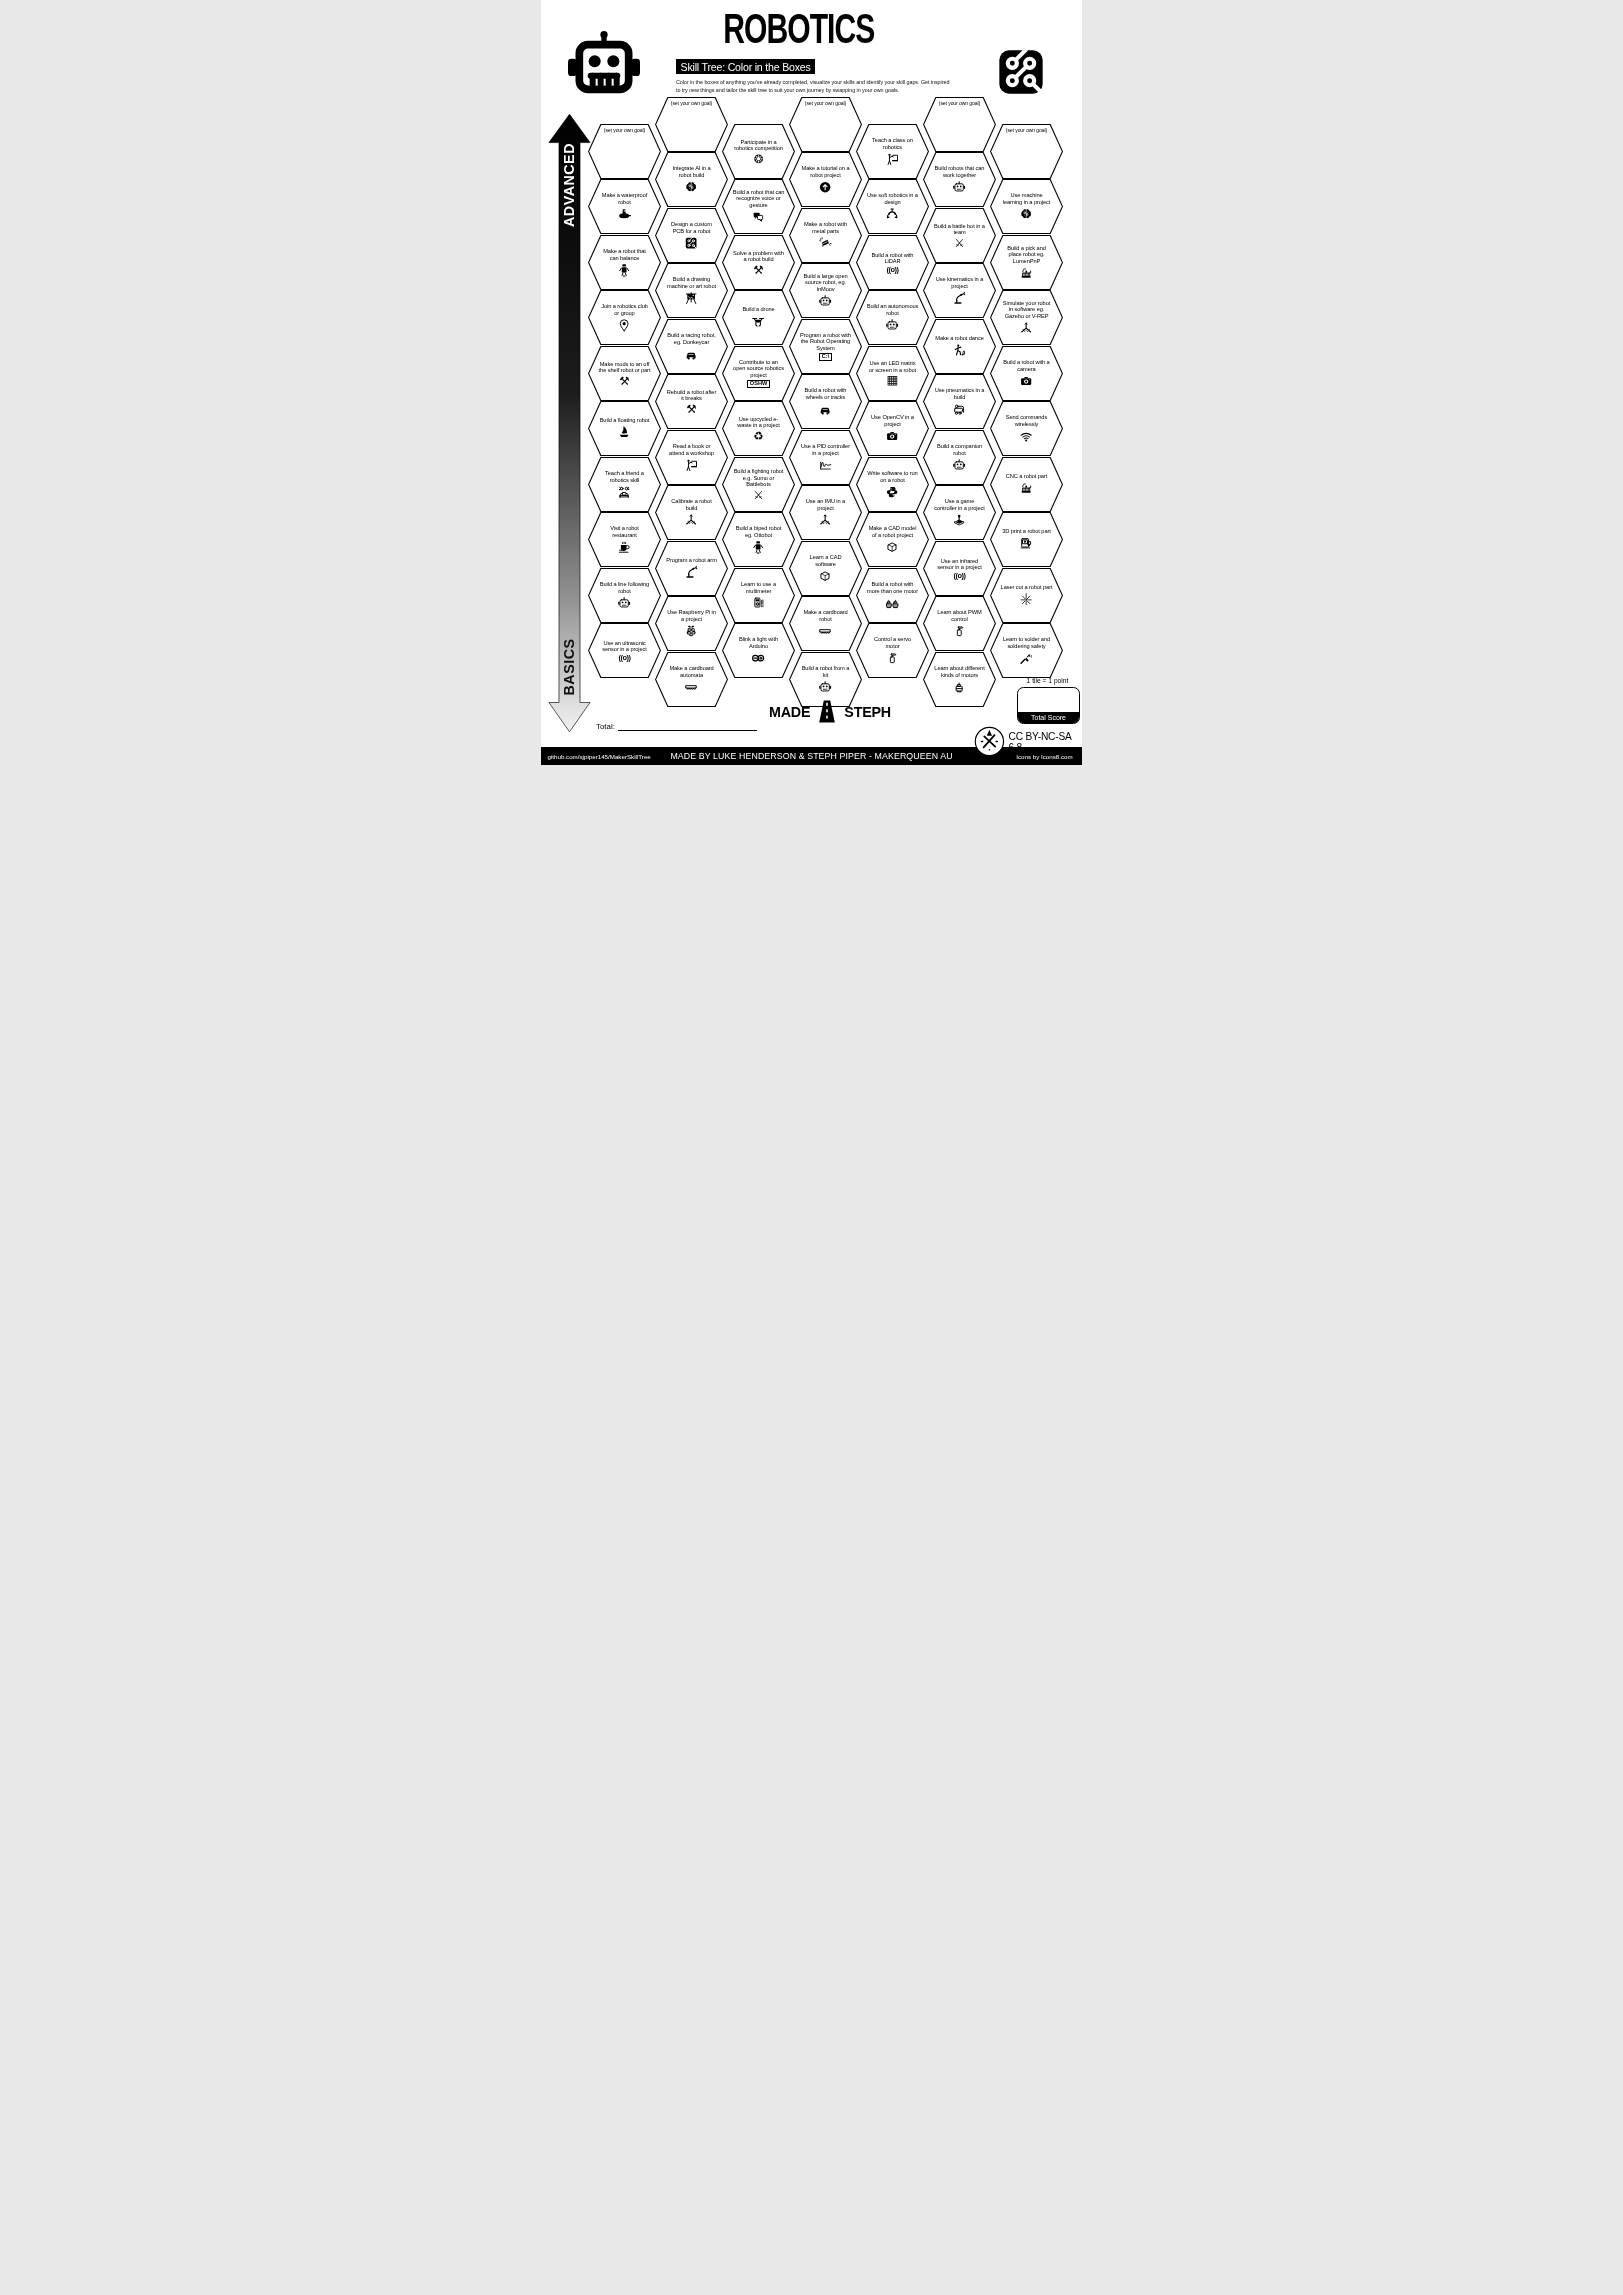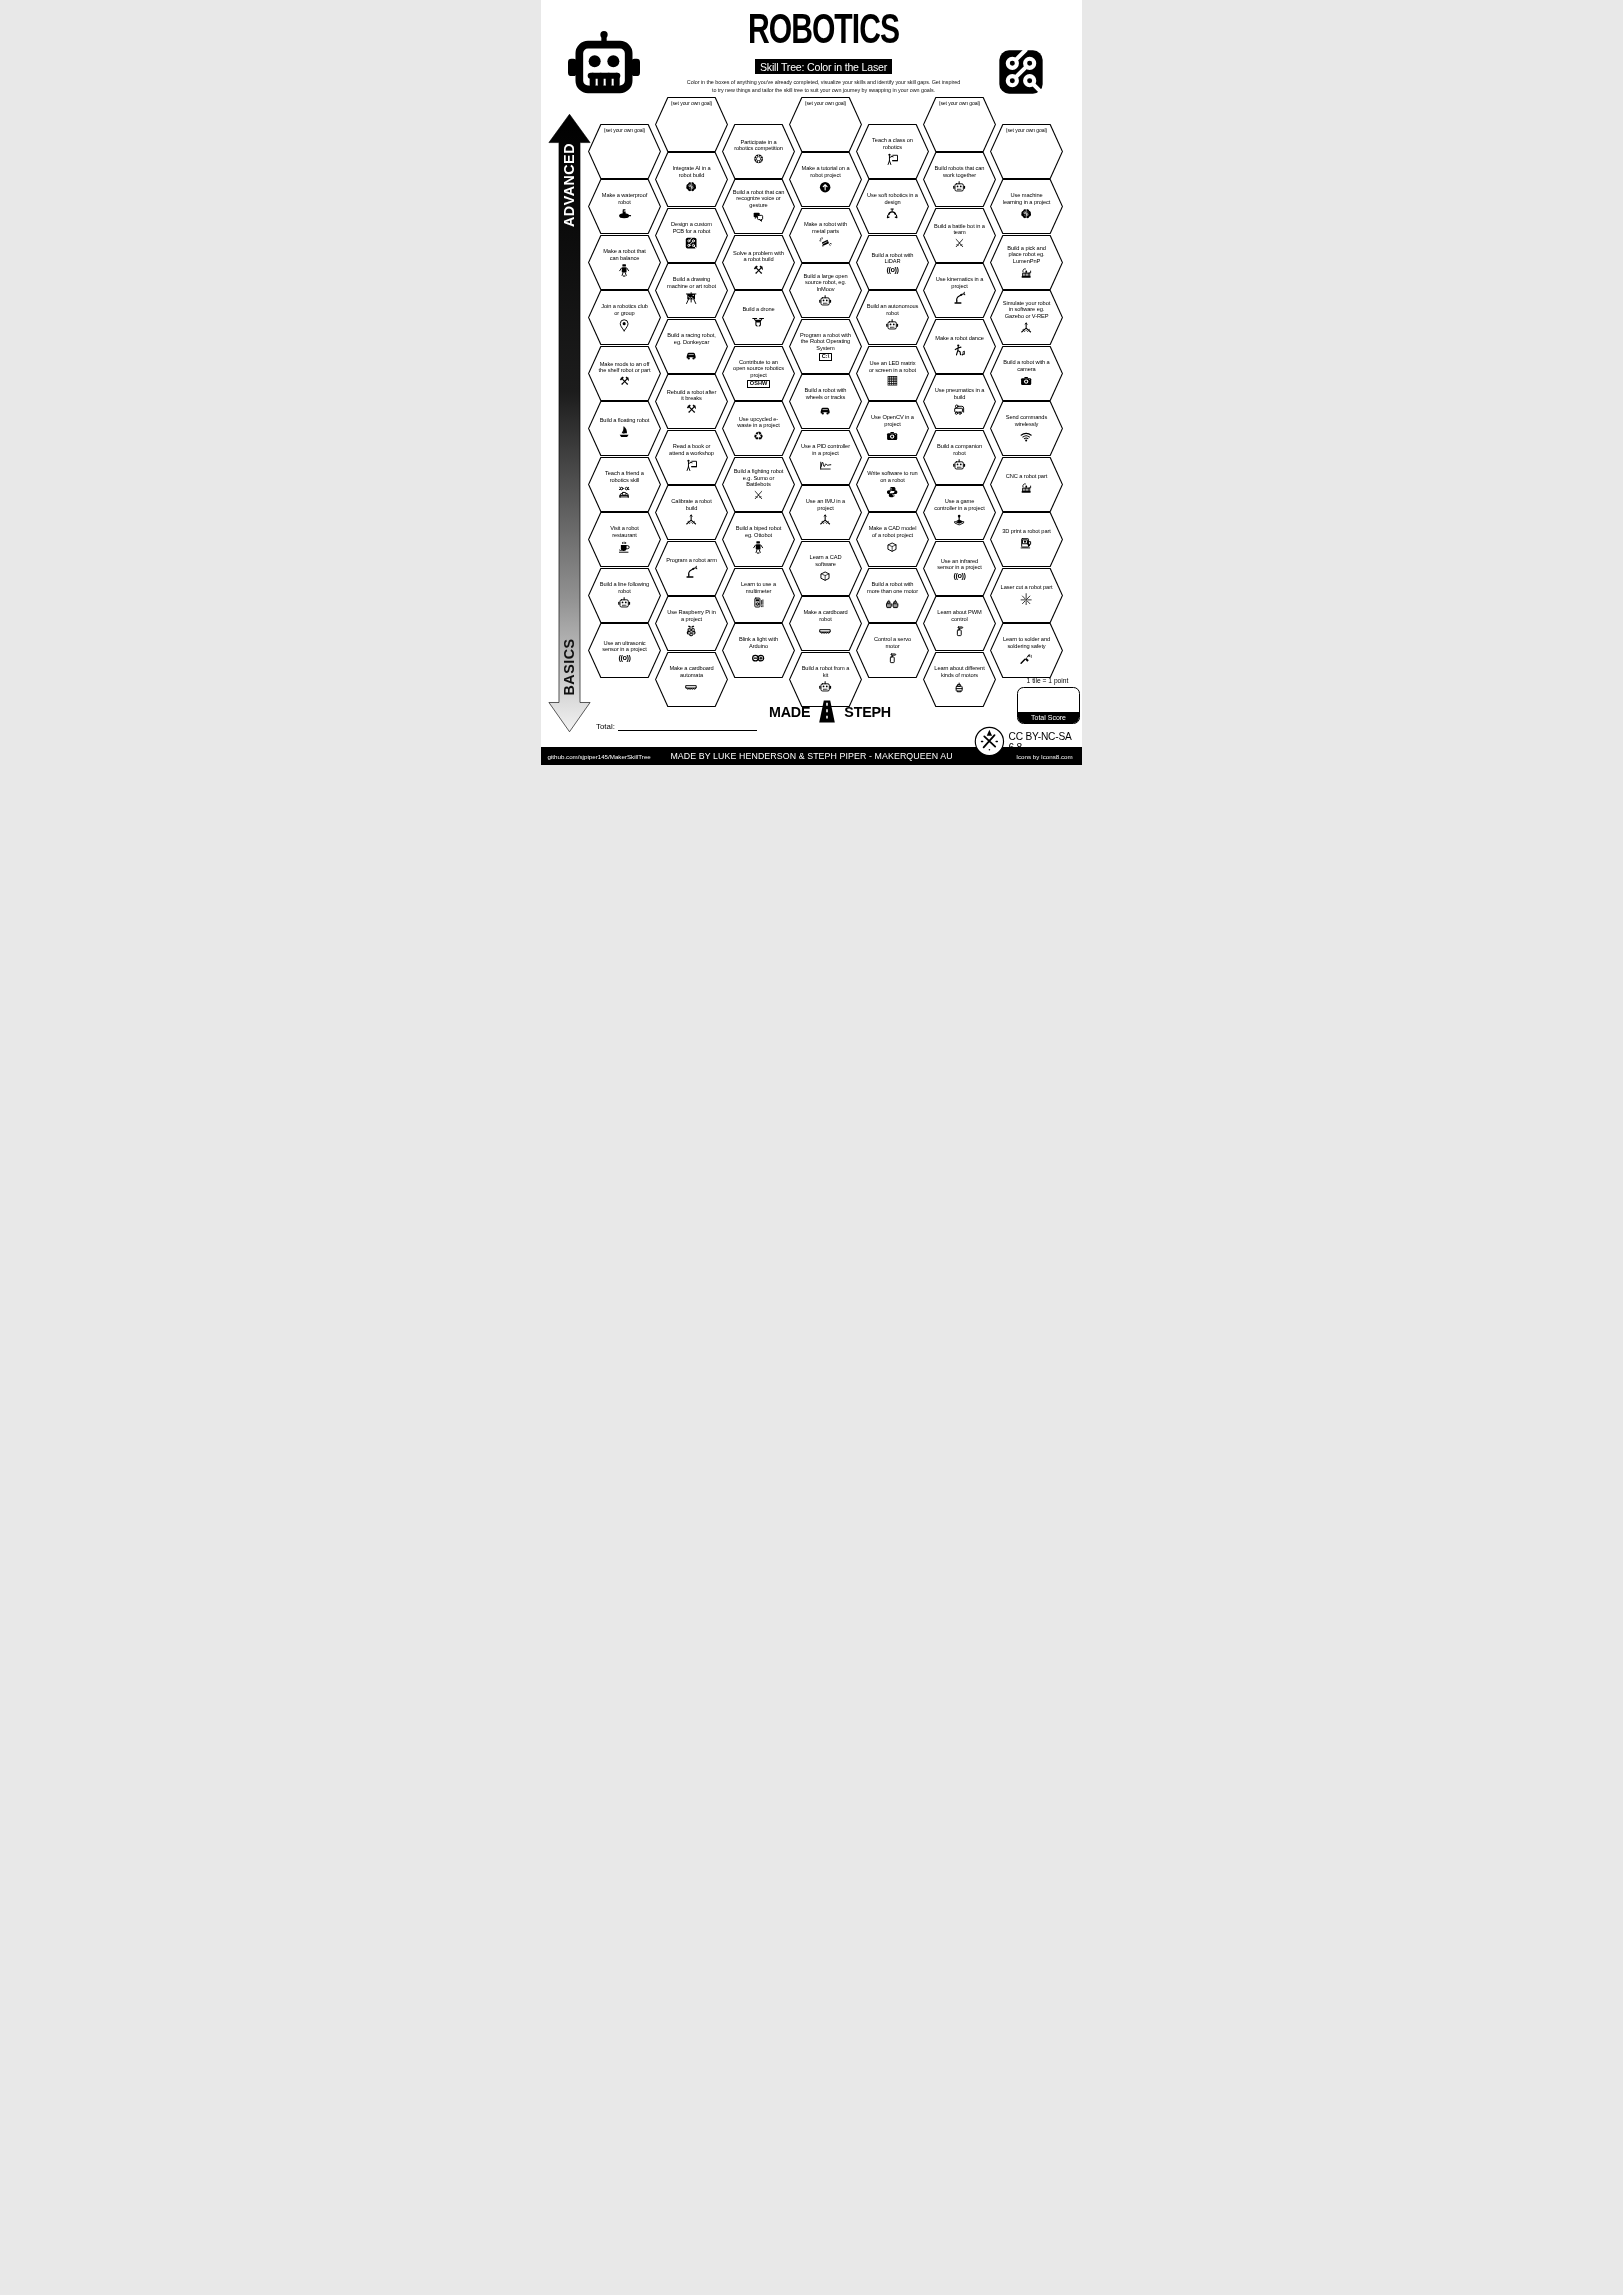--- a/index.html
+++ b/index.html
@@ -1,19 +1,19 @@
 <!DOCTYPE html>
 <html style="font-size:7.4px"><head>
 <meta charset="utf-8">
 <style>
   html,body{margin:0;padding:0;background:#e8e8e8;}
   .page{position:relative;width:541px;height:765px;margin:0 auto;background:#fff;
         font-family:"Liberation Sans",sans-serif;color:#000;overflow:hidden;}
   
-  .hdr-center{position:absolute;left:125px;top:6.5px;width:315px;text-align:center;}
+  .hdr-center{position:absolute;left:135px;top:6.5px;width:315px;text-align:left;}
   .title{font-size:43px;font-weight:700;letter-spacing:-1.4px;line-height:1.0;
          transform:scaleX(.70);transform-origin:center;white-space:nowrap;}
   .subtitle{display:inline-block;background:#000;color:#fff;font-size:10.6px;
             padding:1.4px 4.6px;margin-top:0.9px;letter-spacing:-0.2px;}
   .desc{margin-top:4.2px;font-size:5.4px;line-height:1.5;color:#111;letter-spacing:-0.05px;}
   .logo-robot{position:absolute;left:23px;top:26px;width:80px;height:80px;color:#000;}
   .logo-pcb{position:absolute;left:454px;top:46px;width:52px;height:52px;color:#000;}
   
   .axis-arrow{position:absolute;left:6.5px;top:110px;}
   .axis-label{position:absolute;transform:translate(-50%,-50%) rotate(-90deg);
@@ -73,21 +73,21 @@
       <rect x="20.2" y="9.8" width="2.6" height="5.2" rx="1" fill="currentColor" stroke="none"></rect>
       <circle cx="9.2" cy="10.6" r="1.8" fill="currentColor" stroke="none"></circle>
       <circle cx="14.8" cy="10.6" r="1.8" fill="currentColor" stroke="none"></circle>
       <path d="M8 14.9h8" stroke-width="1.8"></path>
       <path d="M8.6 14.9v2.6M11 14.9v2.6M13.4 14.9v2.6M15.8 14.9v2.6" stroke-width="1.8"></path>
     </g>
   </svg>
 
   <div class="hdr-center">
     <div class="title">ROBOTICS</div><br>
-    <div class="subtitle">Skill Tree: Color in the Laser</div>
+    <div class="subtitle">Skill Tree: Color in the Boxes</div>
     <div class="desc">
       <div>Color in the boxes of anything you've already completed, visualize your skills and identify your skill gaps.  Get inspired</div>
       <div>to try new things and tailor the skill tree to suit your own journey by swapping in your own goals.</div>
     </div>
   </div>
 
   <svg class="logo-pcb" viewBox="0 0 24 24">
     <rect x="2" y="2" width="20" height="20" rx="4.5" fill="currentColor"></rect>
     <g fill="none" stroke="#fff" stroke-width="1.9">
       <circle cx="8" cy="8" r="2.1"></circle>

